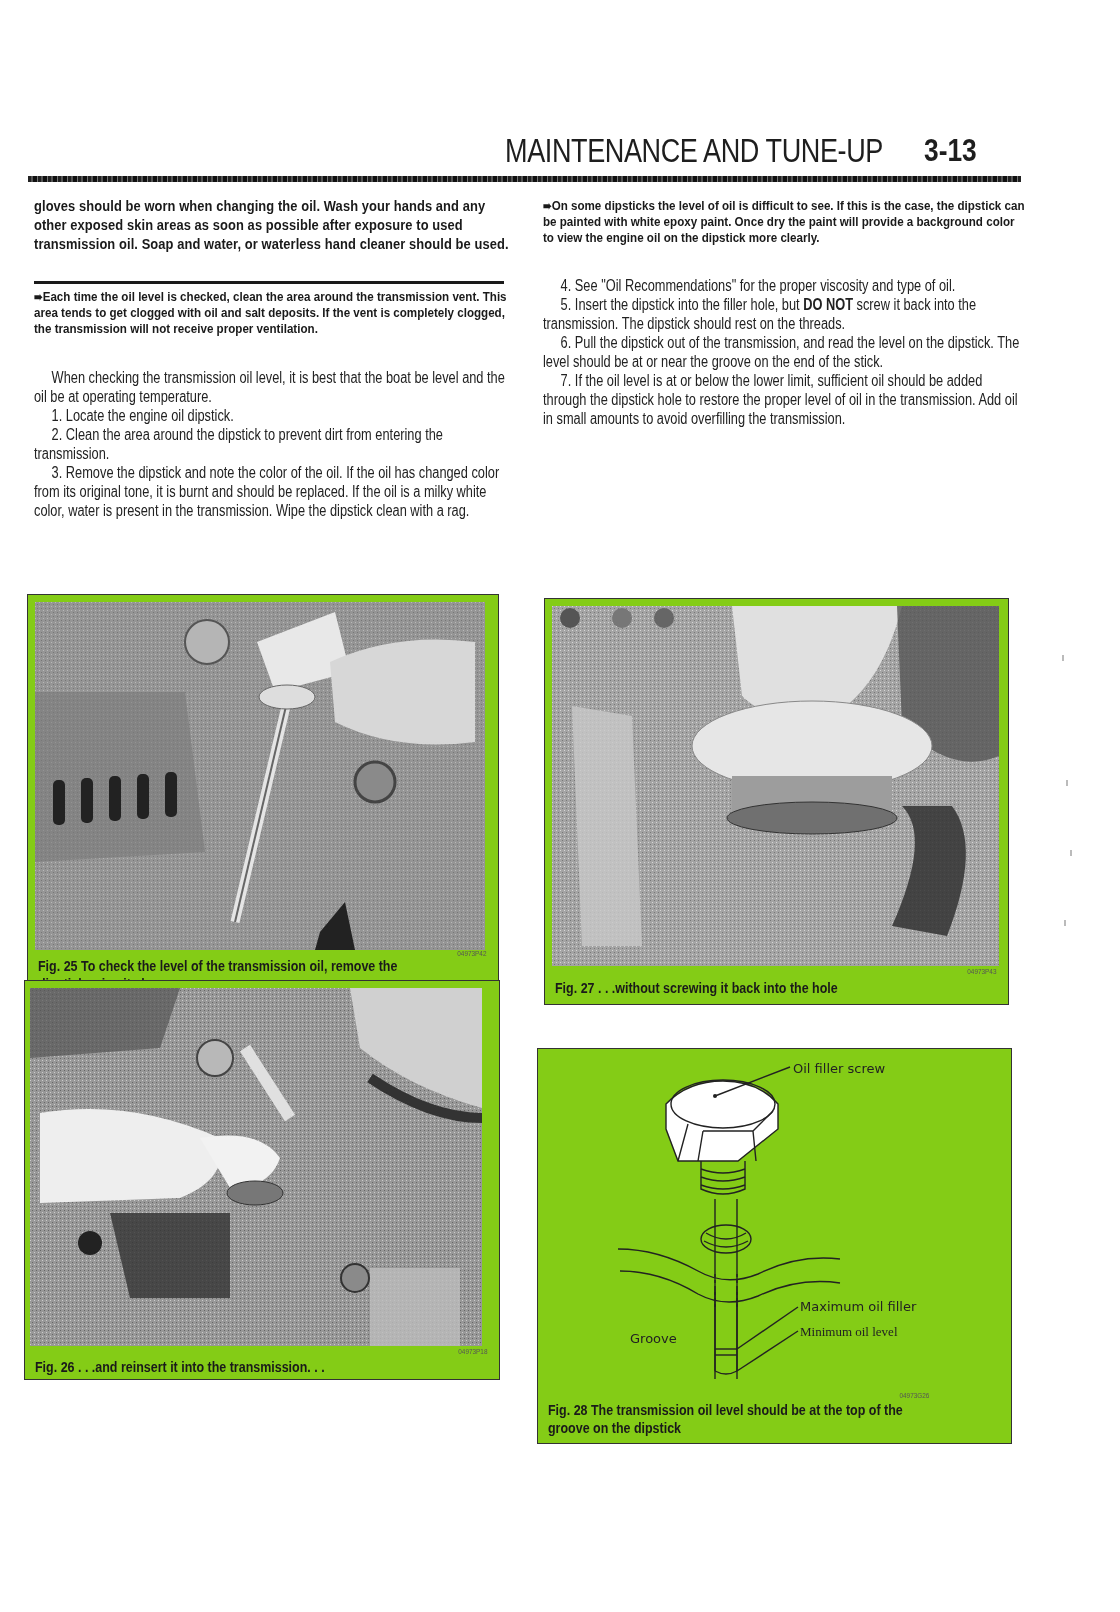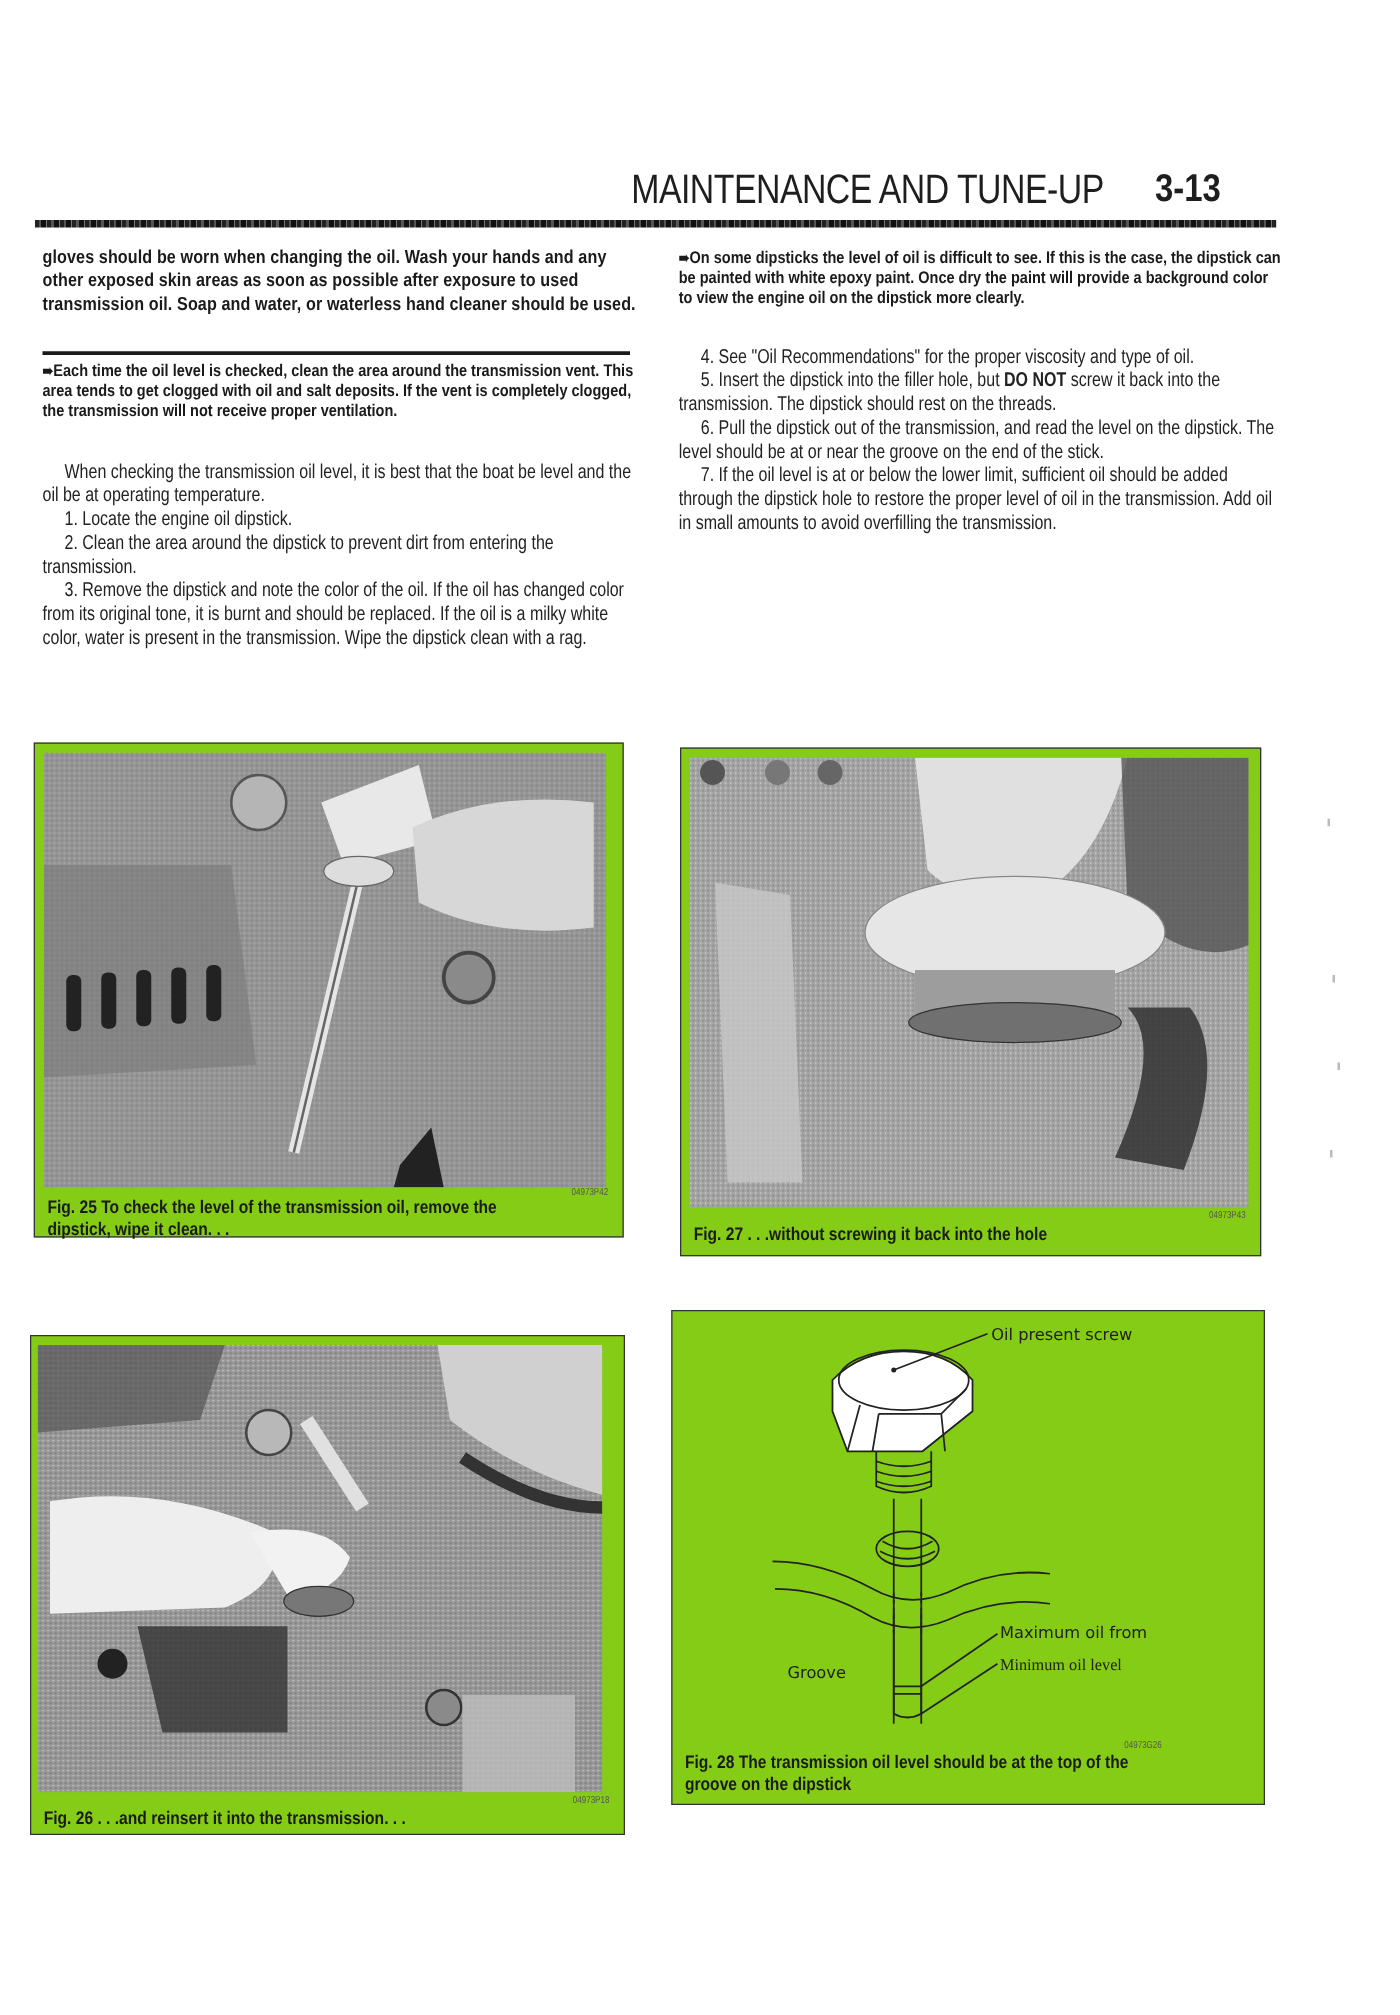--- a/index.html
+++ b/index.html
@@ -108,21 +108,21 @@
       <path d="M20 100 L80 110 L90 340 L30 340 Z" fill="#c8c8c8" opacity="0.8"></path>
       <circle cx="18" cy="12" r="10" fill="#555"></circle>
       <circle cx="70" cy="12" r="10" fill="#777"></circle>
       <circle cx="112" cy="12" r="10" fill="#666"></circle>
     </svg>
   </div>
   <div class="abs fig-code" style="right:12px; top:368px;">04973P43</div>
   <div class="abs caption" style="left:10px; top:380px;">Fig. 27 . . .without screwing it back into the hole</div>
 </div>
 
-<div class="abs figure" style="left:24px; top:1068px; width:474px; height:398px;">
+<div class="abs figure" style="left:24px; top:980px; width:474px; height:398px;">
   <div class="photo" style="left:5px; top:7px; width:452px; height:358px;">
     <svg width="452" height="358" viewBox="0 0 452 358">
       <defs>
         <pattern id="n3" width="4" height="4" patternUnits="userSpaceOnUse">
             <rect width="4" height="4" fill="#989898"></rect>
             <rect width="1" height="1" fill="#cccccc"></rect>
             <rect x="2" y="2" width="1" height="1" fill="#666"></rect>
           </pattern>
       </defs>
       <rect width="452" height="358" fill="url(#n3)"></rect>
@@ -174,22 +174,22 @@
     <g fill="none" stroke="#222" stroke-width="1.4">
       <line x1="177" y1="0" x2="177" y2="82"></line>
       <line x1="199" y1="0" x2="199" y2="82"></line>
       <line x1="177" y1="60" x2="199" y2="60"></line>
       <line x1="177" y1="66" x2="199" y2="66"></line>
       <path d="M177 82 Q188 88 199 82"></path>
       <line x1="199" y1="60" x2="260" y2="18"></line>
       <line x1="199" y1="82" x2="260" y2="42"></line>
     </g>
   </svg>
-  <div class="abs label-diag" style="left:255px; top:12px;">Oil present screw</div>
-  <div class="abs label-diag" style="left:262px; top:250px;">Maximum oil from</div>
+  <div class="abs label-diag" style="left:255px; top:12px;">Oil filler screw</div>
+  <div class="abs label-diag" style="left:262px; top:250px;">Maximum oil filler</div>
   <div class="abs label-diag" style="left:262px; top:275px;font-family:Liberation Serif, serif;">Minimum oil level</div>
   <div class="abs label-diag" style="left:92px; top:282px;text-align:center;">Groove</div>
   <div class="abs fig-code" style="right:82px; top:342px;">04973G26</div>
   <div class="abs caption" style="left:10px; top:352px;">
     <div>Fig. 28 The transmission oil level should be at the top of the</div>
     <div>groove on the dipstick</div>
   </div>
 </div>
 
 <div class="abs margin-dot" style="left:1062px; top:655px;"></div>

